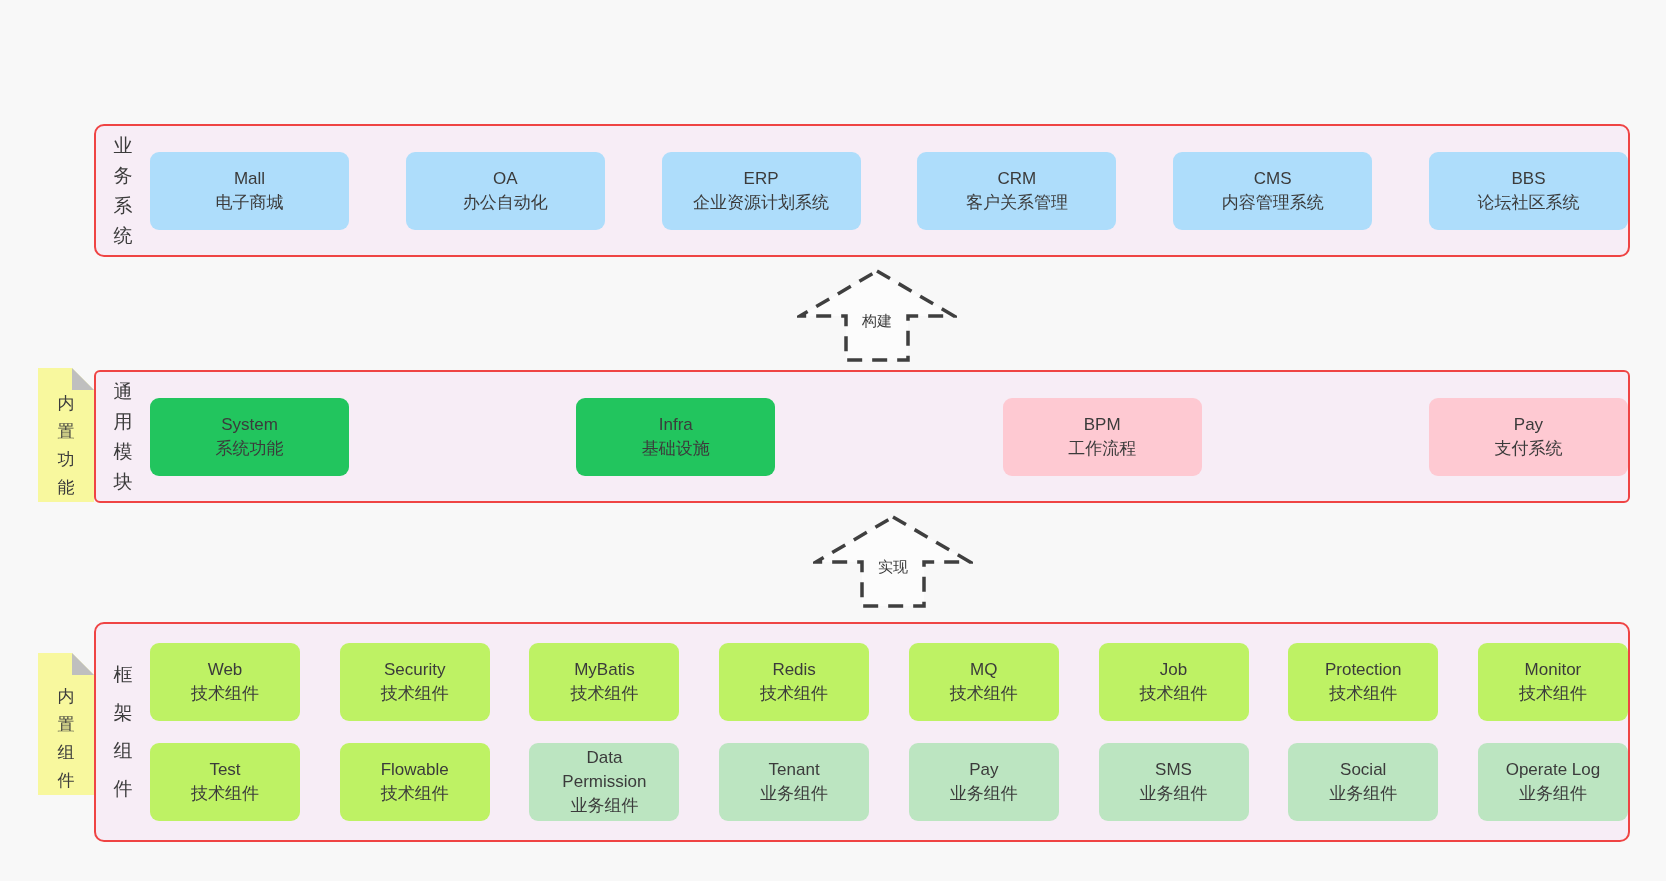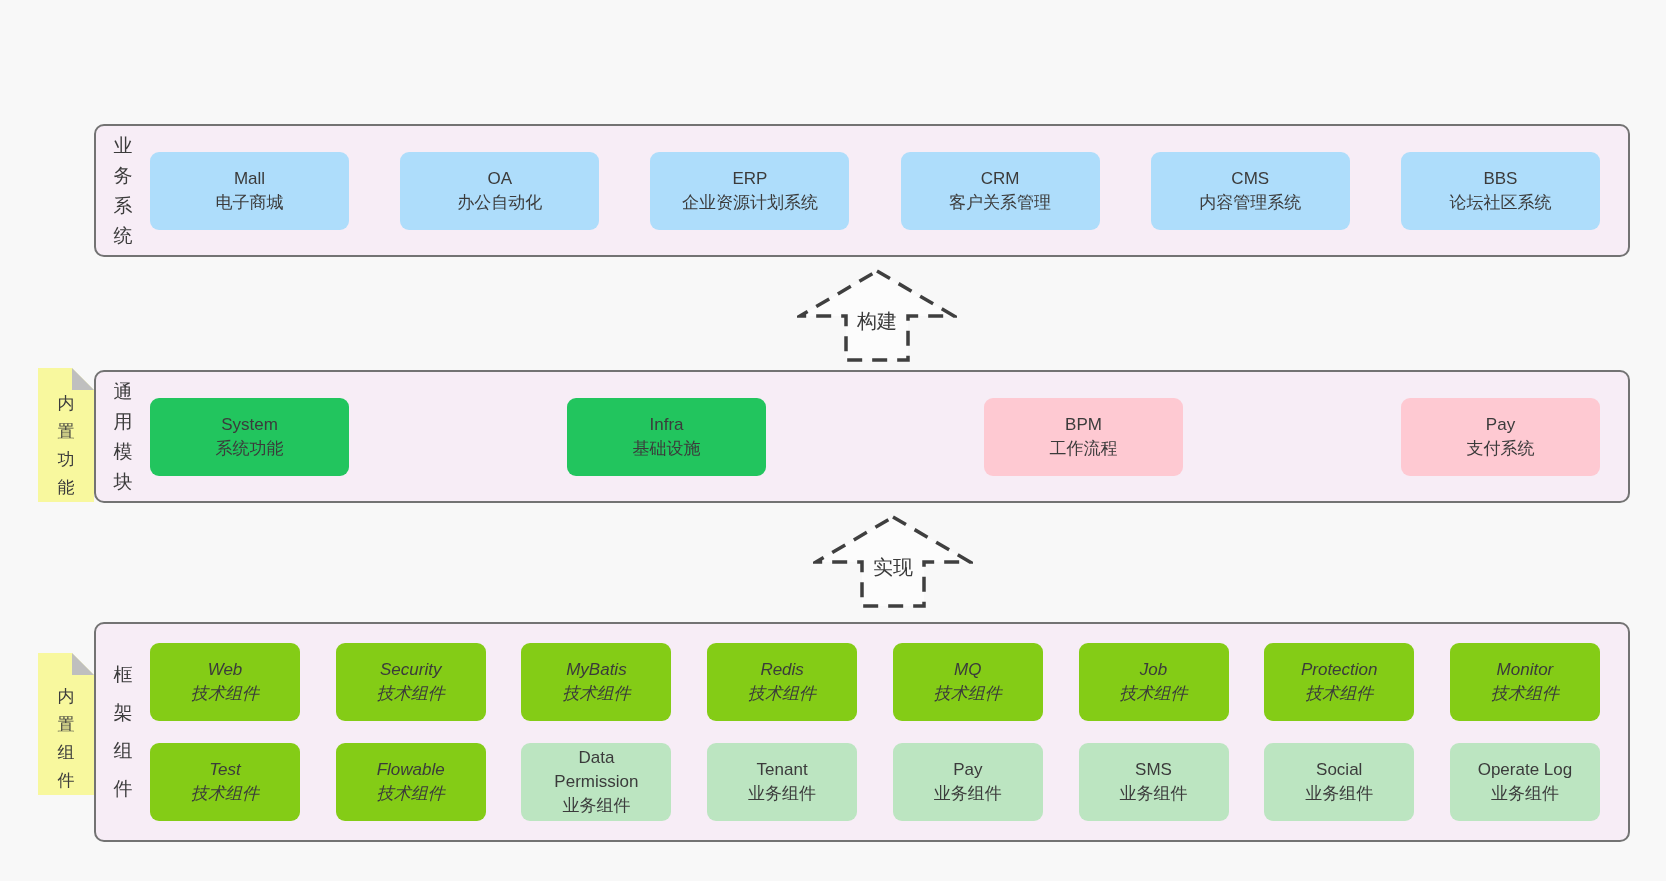--- a/index.html
+++ b/index.html
@@ -3,46 +3,46 @@
 <meta charset="utf-8">
 <style>
   html,body{margin:0;padding:0;}
   body{
     width:1666px;height:881px;position:relative;overflow:hidden;
     background:#f8f8f8;color:#3b3b3b;
     font-family:"Liberation Sans","DejaVu Sans",sans-serif;
   }
   .band{
     position:absolute;left:94px;width:1536px;box-sizing:border-box;
-    background:#f7edf6;border:2px solid #737373;border-radius:10px;
+    background:#f7edf6;border:2px solid #ef4444;border-radius:10px;
     display:flex;
   }
   #band1{top:124px;height:133px;}
-  #band2{top:370px;height:133px;}
+  #band2{top:370px;height:133px;border-radius:6px;}
   #band3{top:622px;height:220px;}
   .label-col{width:54px;display:flex;align-items:center;justify-content:center;flex:none;}
   .v-label{
     width:22px;text-align:center;word-break:break-all;
     font-size:19px;line-height:30px;
   }
   #band3 .v-label{line-height:38px;}
-  .content{flex:1;display:flex;align-items:center;justify-content:space-between;padding-right:28px;}
+  .content{flex:1;display:flex;align-items:center;justify-content:space-between;}
   #band3 .content{flex-direction:column;justify-content:center;gap:22px;}
   .row{display:flex;justify-content:space-between;width:100%;}
   .box{
     height:78px;border-radius:9px;box-sizing:border-box;
     display:flex;flex-direction:column;align-items:center;justify-content:center;
     text-align:center;font-size:17px;line-height:24px;padding:0 16px;
   }
   .w6{width:199px;flex:none;}
   .w8{width:150px;flex:none;}
   .blue{background:#aeddfb;}
   .red{background:#22c55e;}
   .pink{background:#fec9d2;}
-  .green{background:#84cc16;font-style:italic;}
+  .green{background:#bef264;}
   .lightgreen{background:#bce5c1;}
   .sticky{
     position:absolute;left:38px;width:56px;background:#f8f89e;z-index:2;
     display:flex;align-items:flex-end;justify-content:center;
   }
   #sticky1{top:368px;height:134px;}
   #sticky2{top:653px;height:142px;}
   .sticky::before{
     content:"";position:absolute;top:0;right:0;width:22px;height:22px;
     background:#f8f8f8;clip-path:polygon(0 0,100% 0,100% 100%);
@@ -52,21 +52,21 @@
     background:#bfbfbf;clip-path:polygon(0 0,100% 100%,0 100%);
   }
   .sticky .v-label{font-size:17px;line-height:28px;}
   .arrow{position:absolute;width:160px;height:95px;z-index:1;}
   #arrow1{left:797px;top:268px;}
   #arrow2{left:813px;top:514px;}
   .arrow svg{display:block;width:100%;height:100%;}
   .arrow polygon{fill:#fcfcfc;stroke:#3f3f3f;stroke-width:3.5;stroke-dasharray:15 10;}
   .arrow-label{
     position:absolute;left:50%;top:56%;transform:translate(-50%,-50%);
-    font-size:20px;white-space:nowrap;text-align:center;
+    font-size:15px;white-space:nowrap;text-align:center;
   }
 </style>
 </head>
 <body>
 
 <div class="band" id="band1">
   <div class="label-col">
     <div class="v-label">业务系统</div>
   </div>
   <div class="content">

